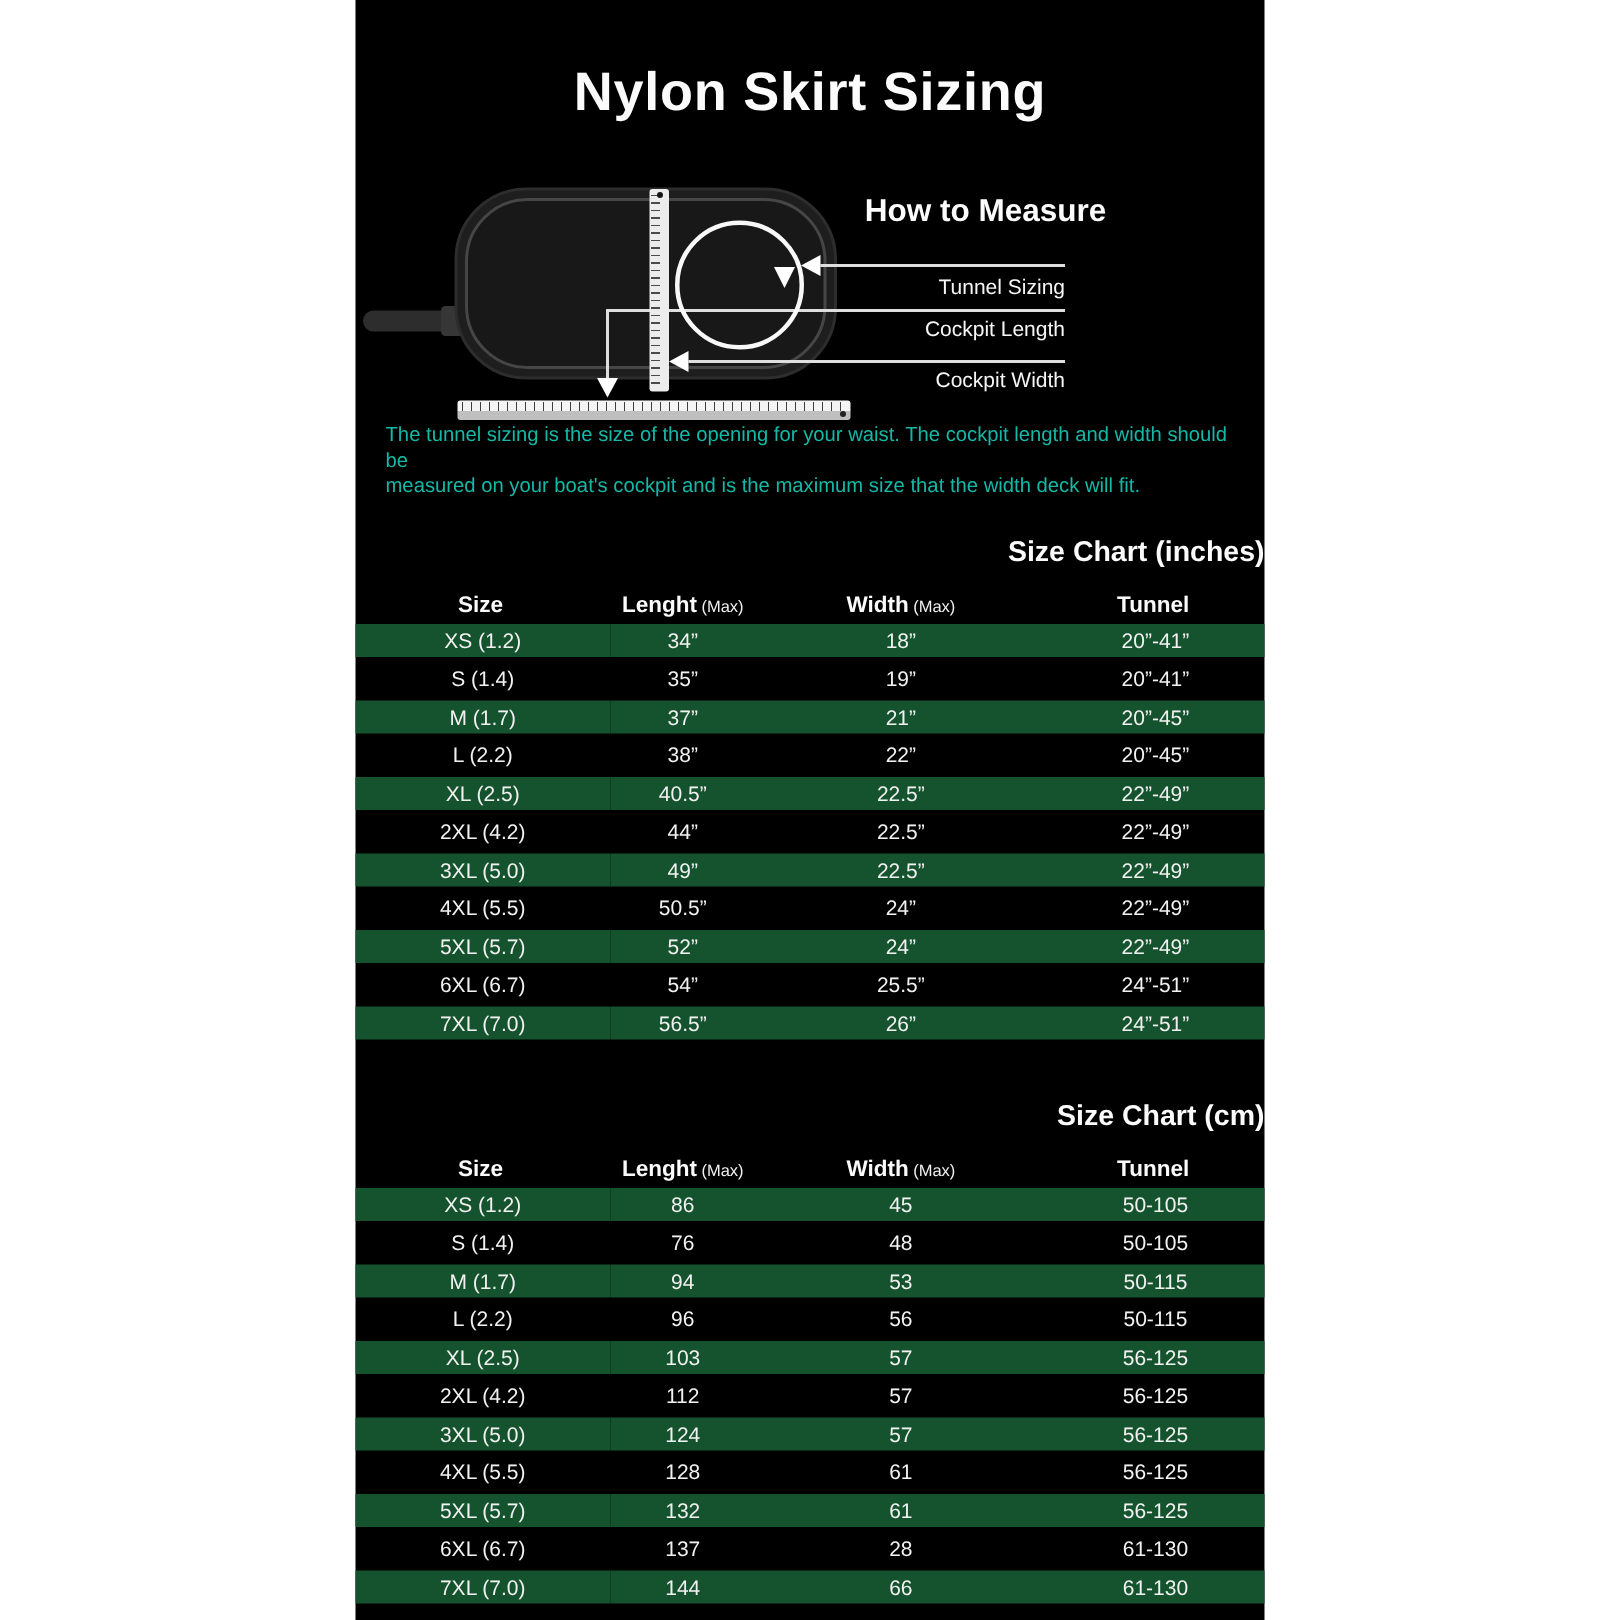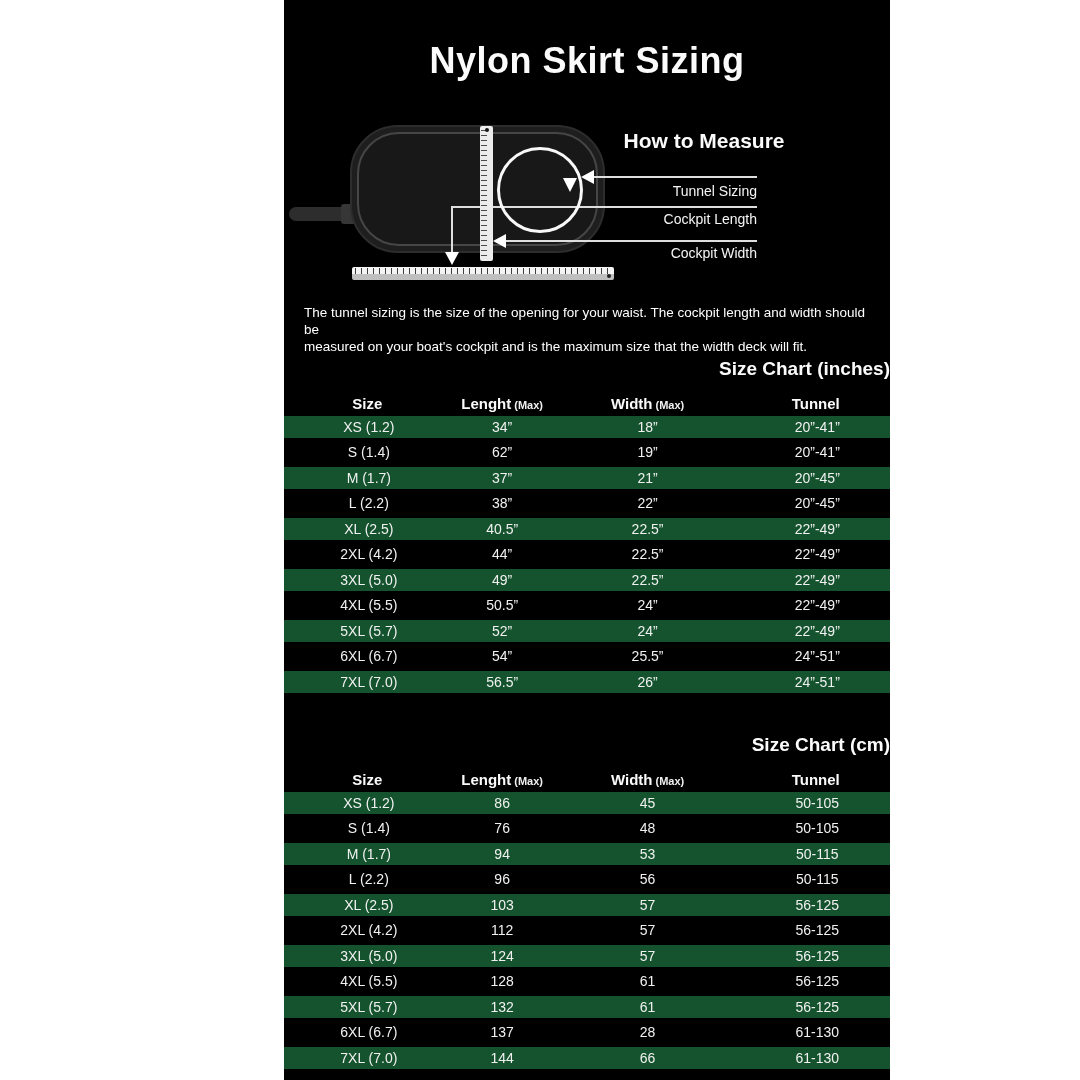--- a/index.html
+++ b/index.html
@@ -1,18 +1,18 @@
 <!DOCTYPE html>
 <html><head>
 <meta charset="utf-8">
 <style>
   html,body{margin:0;padding:0;background:#ffffff;}
   .canvas{position:relative;width:1080px;height:1080px;background:#ffffff;overflow:hidden;
           font-family:"Liberation Sans","DejaVu Sans",sans-serif;}
-  .panel{position:absolute;left:237px;top:0;width:606px;height:1080px;background:#000000;color:#f2f2f2;margin-left:47px;}
+  .panel{position:absolute;left:237px;top:0;width:606px;height:1080px;background:#000000;color:#f2f2f2;}
 
   .page-title{position:absolute;top:40px;left:0;width:100%;text-align:center;
               font-size:36px;font-weight:700;letter-spacing:.5px;color:#fbfbfb;}
 
   
   .deck{position:absolute;left:66px;top:125px;width:255px;height:128px;border-radius:48px;
         background:#1e1e1e;border:2px solid #2d2d2d;box-sizing:border-box;z-index:2;}
   .deck::before{content:"";position:absolute;left:5px;top:5px;right:5px;bottom:5px;
         border:2px solid #464646;border-radius:42px;background:#181818;}
   .handle{position:absolute;left:5px;top:207px;width:56px;height:14px;background:#2d2d2d;
@@ -45,32 +45,32 @@
         border-top:13px solid #ffffff;}
   .arrow-width-left{left:209px;top:234px;border-top:7px solid transparent;border-bottom:7px solid transparent;
         border-right:13px solid #ffffff;}
   .measure-heading{position:absolute;left:300px;top:129px;width:240px;text-align:center;
         font-size:21px;font-weight:700;color:#fbfbfb;z-index:6;}
   .ann-label{position:absolute;right:133px;font-size:14px;color:#f5f5f5;z-index:6;white-space:nowrap;}
   .label-tunnel{top:183px;text-align:center;}
   .label-length{top:211px;}
   .label-width{top:245px;}
 
-  .description{position:absolute;left:20px;top:304px;width:572px;font-size:13.5px;
-        line-height:17px;color:#ffffff;}
+  .description{position:absolute;left:20px;top:281px;width:572px;font-size:13.5px;
+        line-height:17px;color:#14b8a6;}
 
   
   .table-block{position:absolute;left:0;width:100%;}
   .tb-inches{top:358px;}
   .tb-cm{top:734px;}
   .tbl-title{text-align:right;font-size:19px;font-weight:700;color:#fbfbfb;}
   table{width:100%;border-collapse:separate;border-spacing:0 4px;table-layout:fixed;margin-top:10px;}
   col.c1{width:28%;} col.c2{width:16%;} col.c3{width:32%;} col.c4{width:24%;}
   th{height:18px;font-size:15px;font-weight:700;text-align:center;color:#fafafa;padding:0;white-space:nowrap;}
-  th .hs{font-size:11px;font-weight:700;margin-left:3px;color:#f0f0f0;}
+  th .hs{font-size:11px;font-weight:400;margin-left:3px;color:#f0f0f0;}
   td{height:21.5px;font-size:14px;text-align:center;color:#f1f1f1;padding:0;white-space:nowrap;}
   tr.stripe td{background:#14532d;}
 </style>
 </head>
 <body>
 
 <div class="canvas">
   <div class="panel">
 
     <div class="page-title">Nylon Skirt Sizing</div>
@@ -124,21 +124,21 @@
         </thead>
         <tbody>
             <tr class="stripe">
               <td>XS (1.2)</td>
               <td>34”</td>
               <td>18”</td>
               <td>20”-41”</td>
             </tr>
             <tr>
               <td>S (1.4)</td>
-              <td>62”</td>
+              <td>35”</td>
               <td>19”</td>
               <td>20”-41”</td>
             </tr>
             <tr class="stripe">
               <td>M (1.7)</td>
               <td>37”</td>
               <td>21”</td>
               <td>20”-45”</td>
             </tr>
             <tr>

